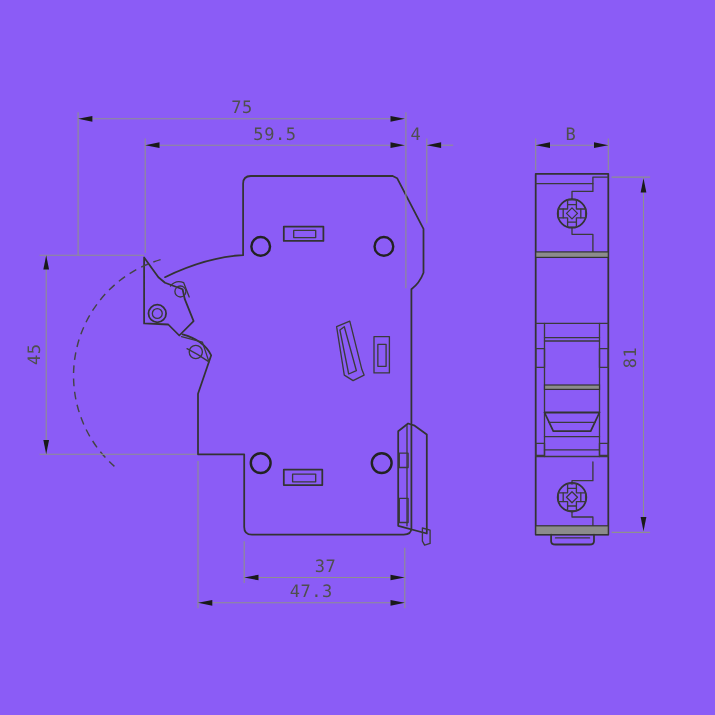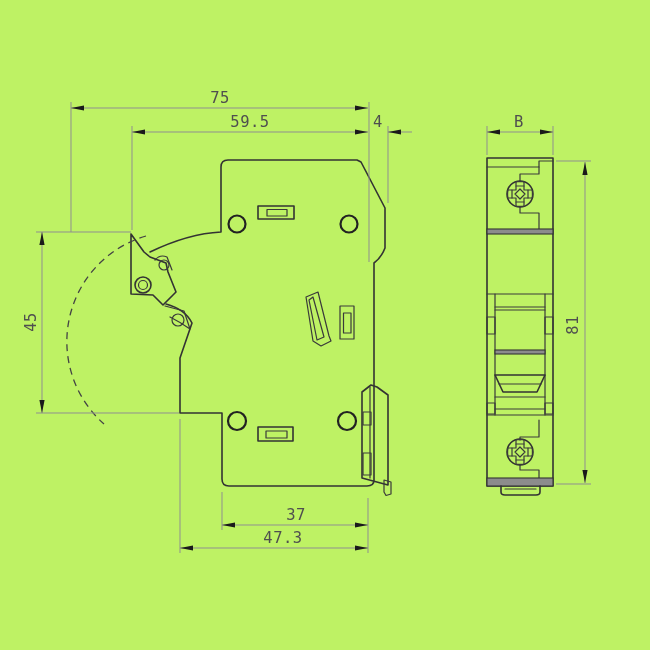--- a/index.html
+++ b/index.html
@@ -1,16 +1,16 @@
 <!DOCTYPE html>
 <html><head>
 <meta charset="utf-8">
 <style>
   html,body{margin:0;padding:0;background:#ffffff;}
-  .stage{width:650px;height:650px;background:#bef264;position:relative;overflow:hidden;text-decoration:underline;}
+  .stage{width:650px;height:650px;background:#8b5cf6;position:relative;overflow:hidden;text-decoration:underline;}
   svg{display:block;}
   .body-line{stroke:#333333;stroke-width:1.6;fill:none;stroke-linecap:round;stroke-linejoin:round;}
   .body-line-thin{stroke:#3a3a3a;stroke-width:1.2;fill:none;stroke-linecap:round;stroke-linejoin:round;}
   .bold-circle{stroke:#222222;stroke-width:2.2;fill:none;}
   .dash-line{stroke:#444444;stroke-width:1.3;fill:none;stroke-dasharray:7 5;}
   .dim-line{stroke:#8f8f8f;stroke-width:1;fill:none;}
   .arrow{fill:#1a1a1a;stroke:none;}
   .band{fill:#8c8c8c;stroke:#333333;stroke-width:1.1;}
   text.dim{font-family:"DejaVu Sans Mono","Liberation Mono",monospace;font-size:15.5px;fill:#4f4f4f;letter-spacing:0.5px;}
 </style>

